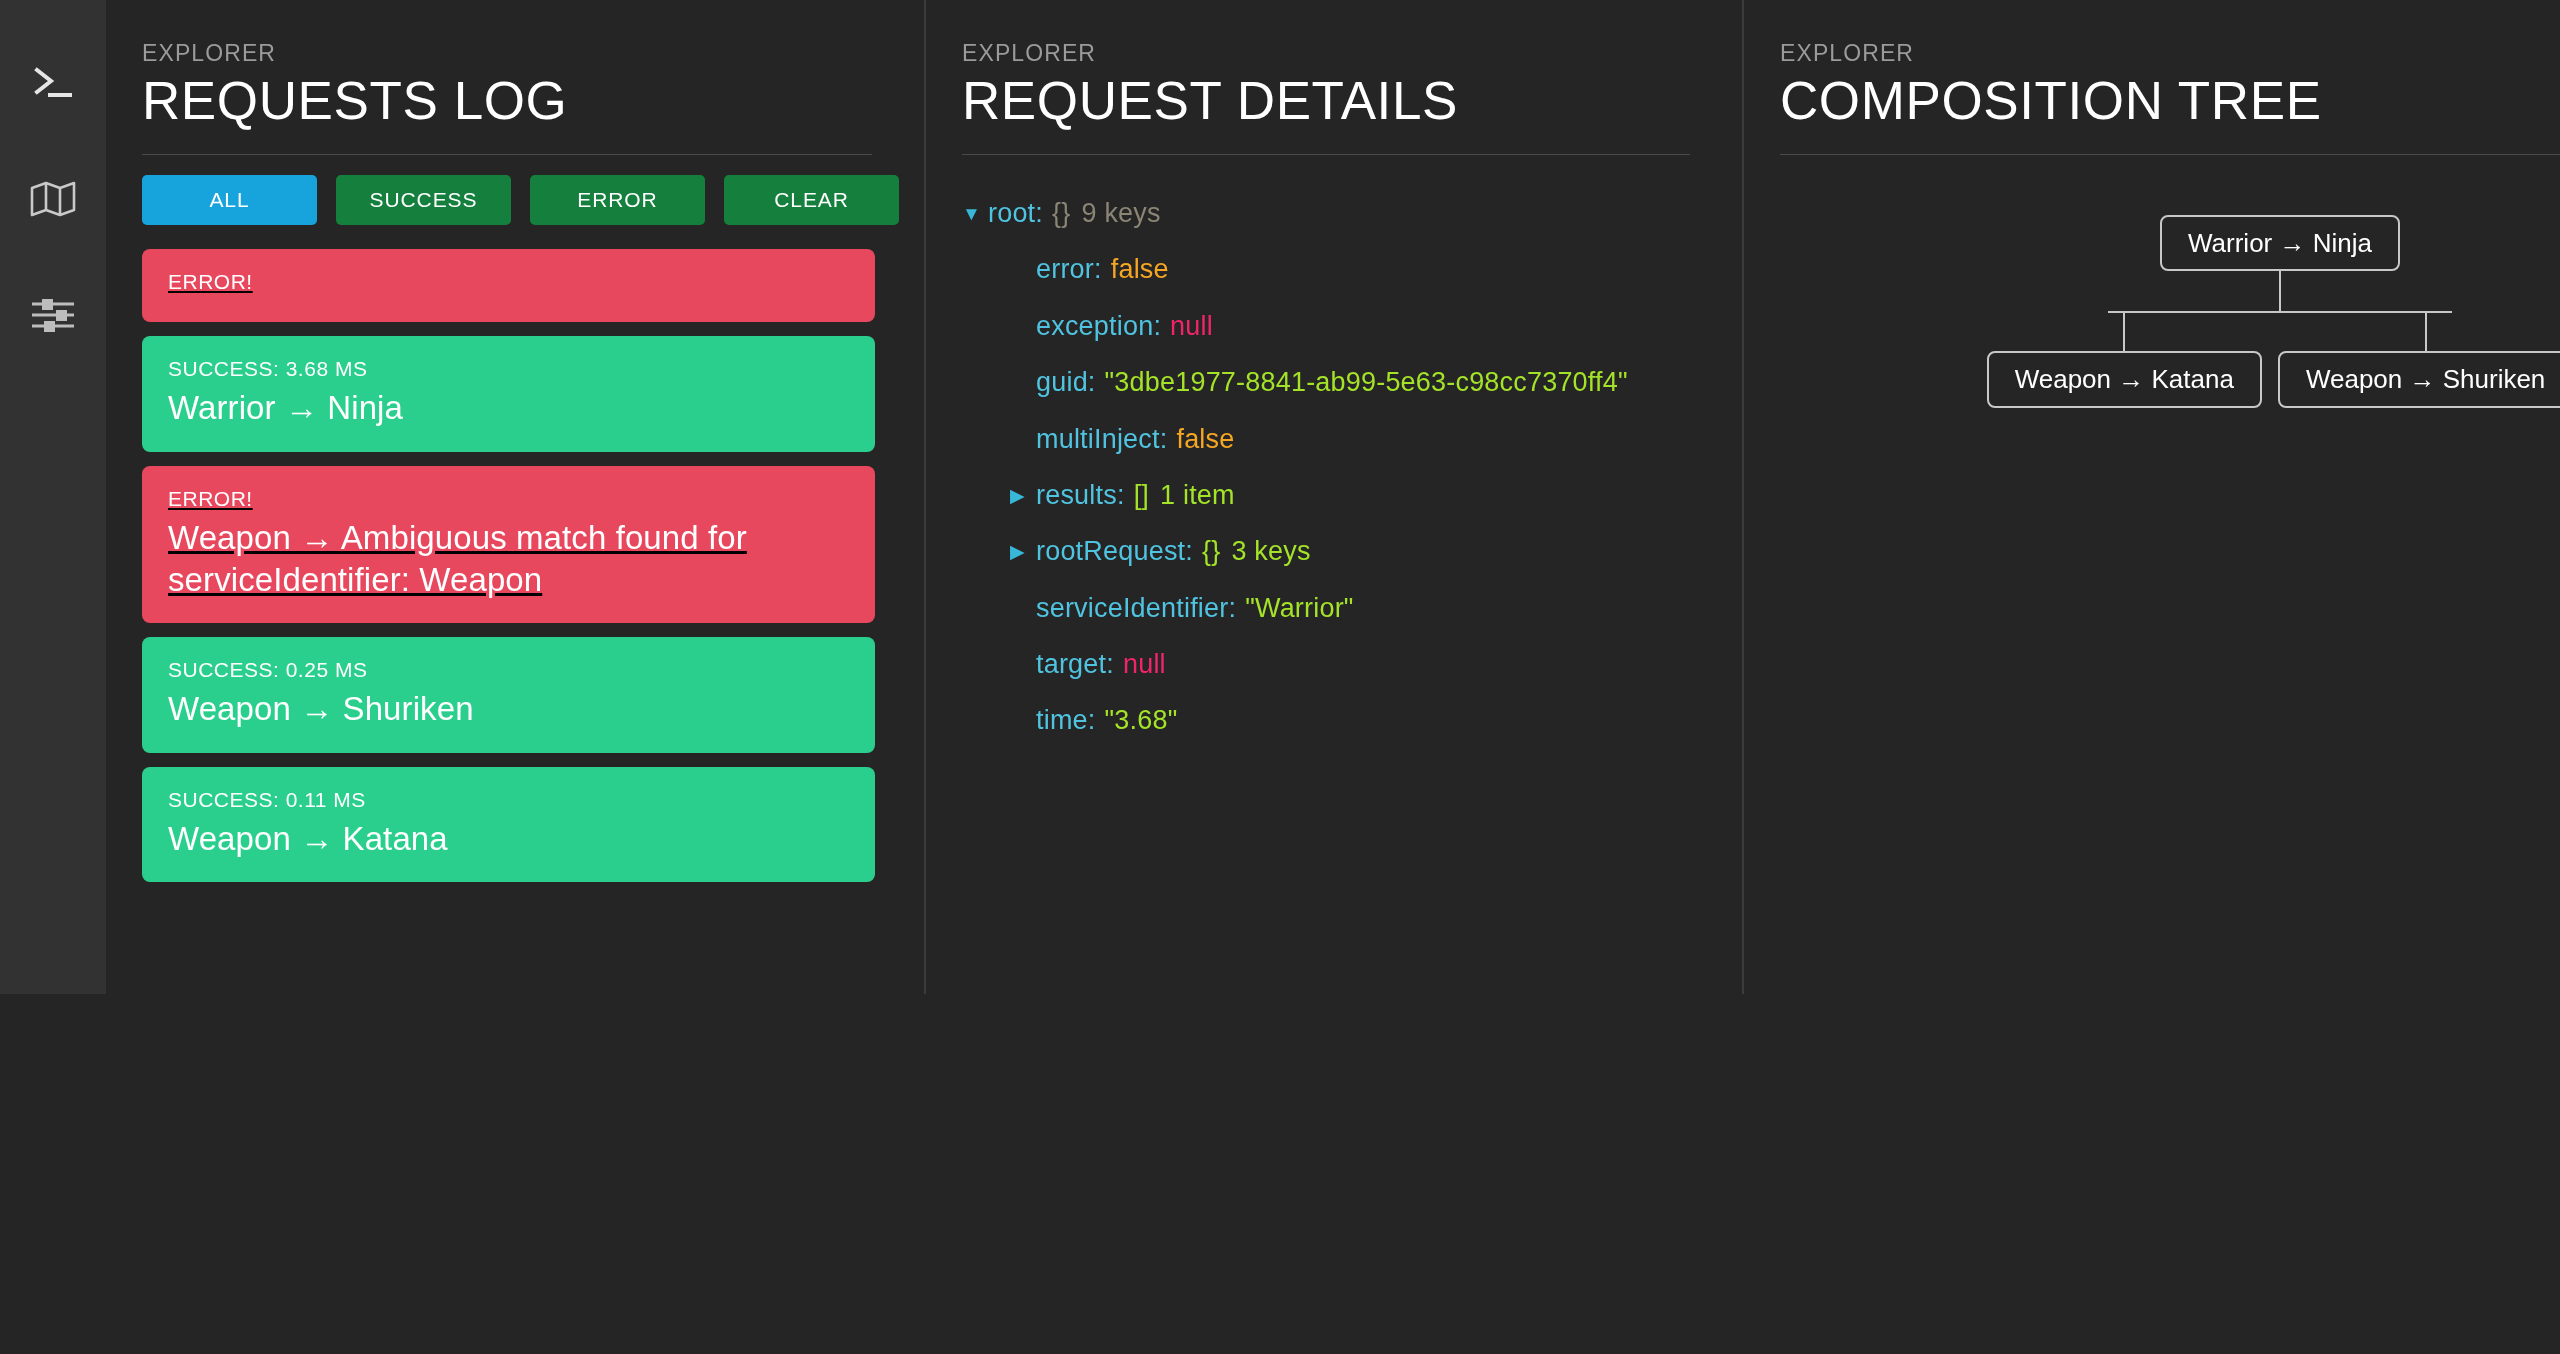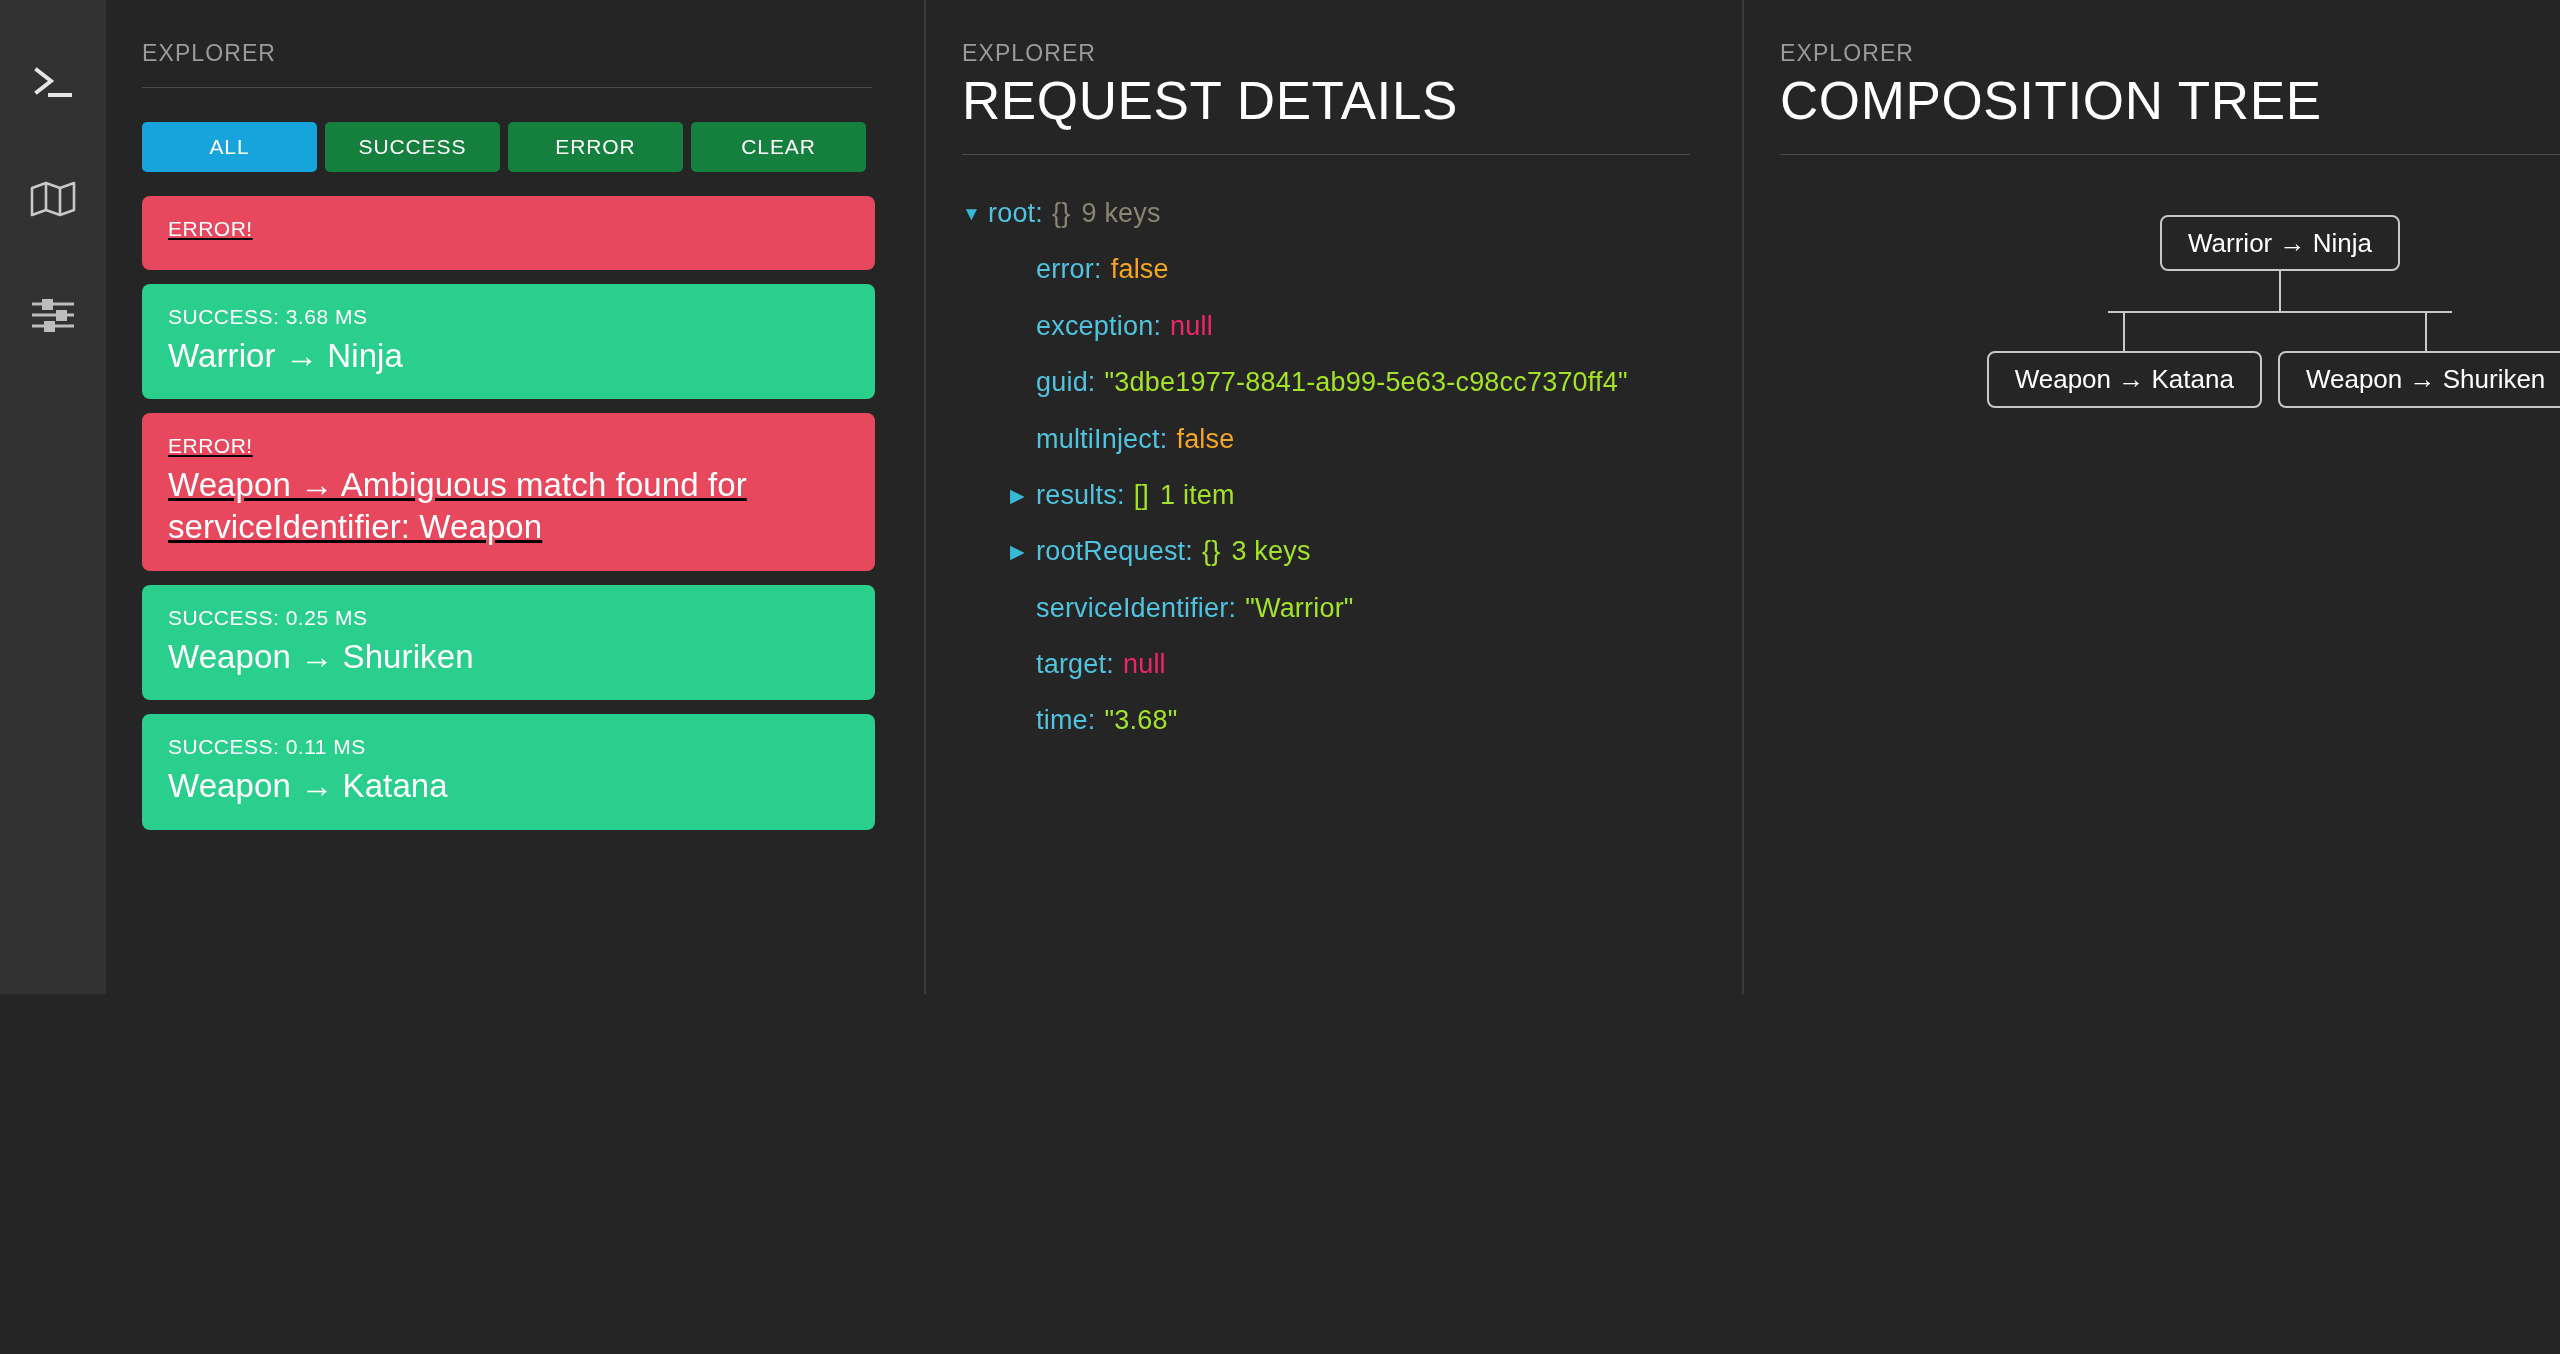--- a/index.html
+++ b/index.html
@@ -76,22 +76,22 @@
   }
   .title-rule {
     height: 1px;
     background: #4a4a4a;
     margin-top: 21px;
   }
 
   
   .filters {
     display: flex;
-    gap: 8px;
-    margin-top: 34px;
+    gap: 19px;
+    margin-top: 20px;
   }
   .filter-btn {
     height: 50px;
     min-width: 175px;
     border: none;
     border-radius: 5px;
     background: #15803d;
     color: #ffffff;
     font-family: "Liberation Sans", sans-serif;
     font-size: 21px;
@@ -226,20 +226,21 @@
         <rect x="12" y="1" width="11" height="11" fill="#bdbdbd"></rect>
         <rect x="26" y="12" width="11" height="11" fill="#bdbdbd"></rect>
         <rect x="14" y="23" width="11" height="11" fill="#bdbdbd"></rect>
       </svg>
     </div>
   </div>
 
   <div class="panel panel-log">
     <div class="panel-inner">
       <div class="eyebrow">EXPLORER</div>
+      <div class="panel-title">REQUESTS LOG</div>
       <div class="title-rule"></div>
 
       <div class="filters" id="filters">
           <button class="filter-btn active">ALL</button>
           <button class="filter-btn">SUCCESS</button>
           <button class="filter-btn">ERROR</button>
           <button class="filter-btn">CLEAR</button>
         </div>
       <div class="log-list" id="log-list">
           <div class="log-card error">

